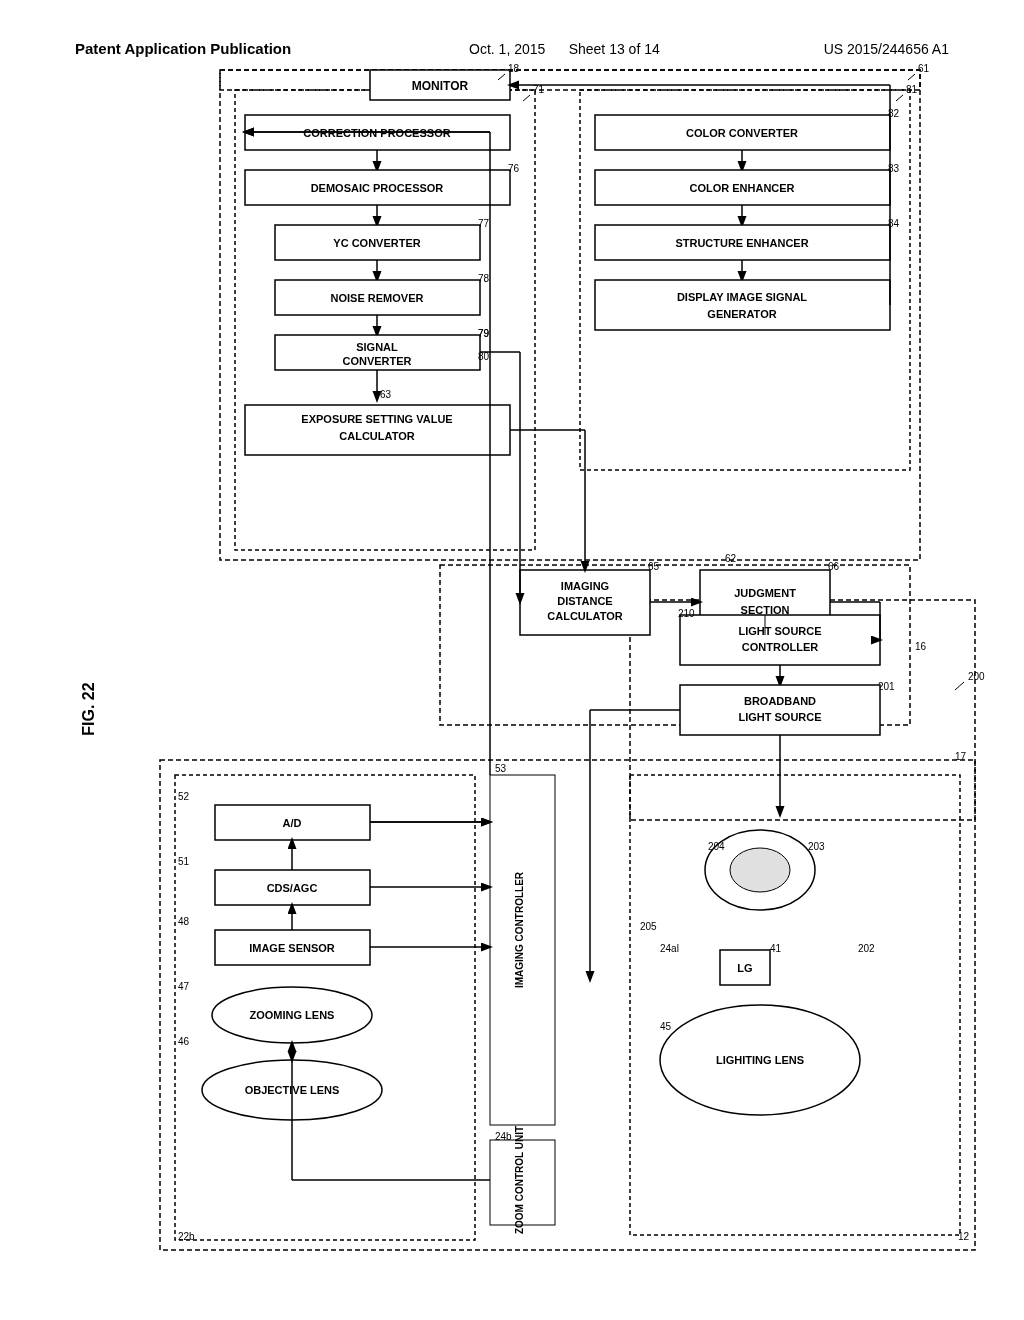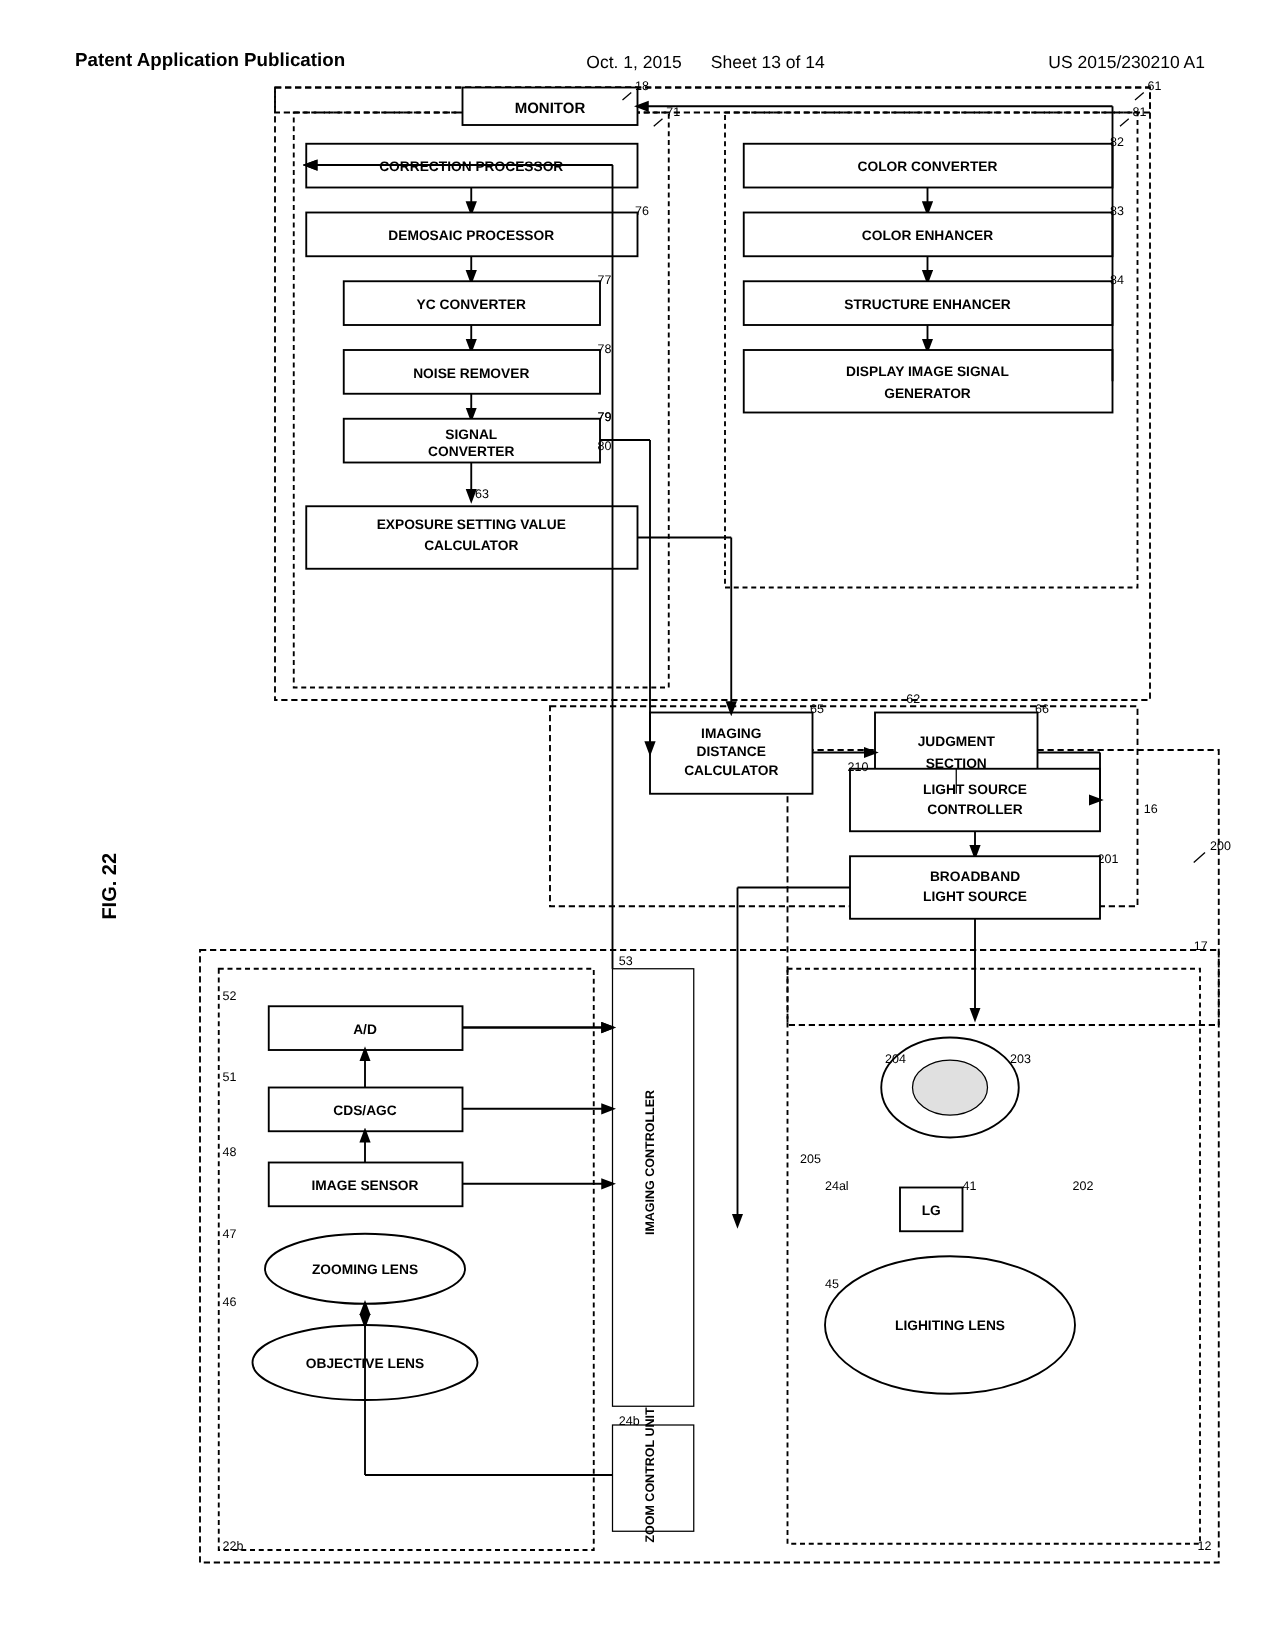--- a/index.html
+++ b/index.html
@@ -9,21 +9,21 @@
       width: 1024px;
       height: 1320px;
       overflow: hidden;
       position: relative;
     }
     .page {
       width: 1024px;
       height: 1320px;
       background: #fff;
       position: relative;
-      padding: 40px 60px;
+      padding: 40px 75px;
     }
     .header {
       display: flex;
       justify-content: space-between;
       align-items: center;
       margin-bottom: 20px;
       font-size: 14px;
     }
     .header-left { font-weight: bold; font-size: 15px; }
     .header-center { font-size: 14px; margin-left: 14px; }
@@ -46,21 +46,21 @@
 
 <div class="page">
 
   <div class="header">
     <span class="header-left">Patent Application Publication</span>
     <span class="header-center">
       <span>Oct. 1, 2015</span>
       &nbsp;&nbsp;&nbsp;&nbsp;
       <span>Sheet 13 of 14</span>
     </span>
-    <span class="header-right">US 2015/230210 A1</span>
+    <span class="header-right">US 2015/244656 A1</span>
   </div>
 
   <div class="fig-label" style="position:absolute; left:62px; top:700px; transform:rotate(-90deg); font-size:16px; font-weight:bold; white-space:nowrap;">FIG. 22</div>
 
   <svg style="position:absolute; top:60px; left:60px; width:930px; height:1240px;" viewBox="0 0 930 1240">
 
     <rect x="160" y="10" width="700" height="20" fill="none" stroke="#000" stroke-width="1.5" stroke-dasharray="5,3"></rect>
 
     <rect x="160" y="10" width="700" height="490" fill="none" stroke="#000" stroke-width="1.5" stroke-dasharray="5,3"></rect>
 

